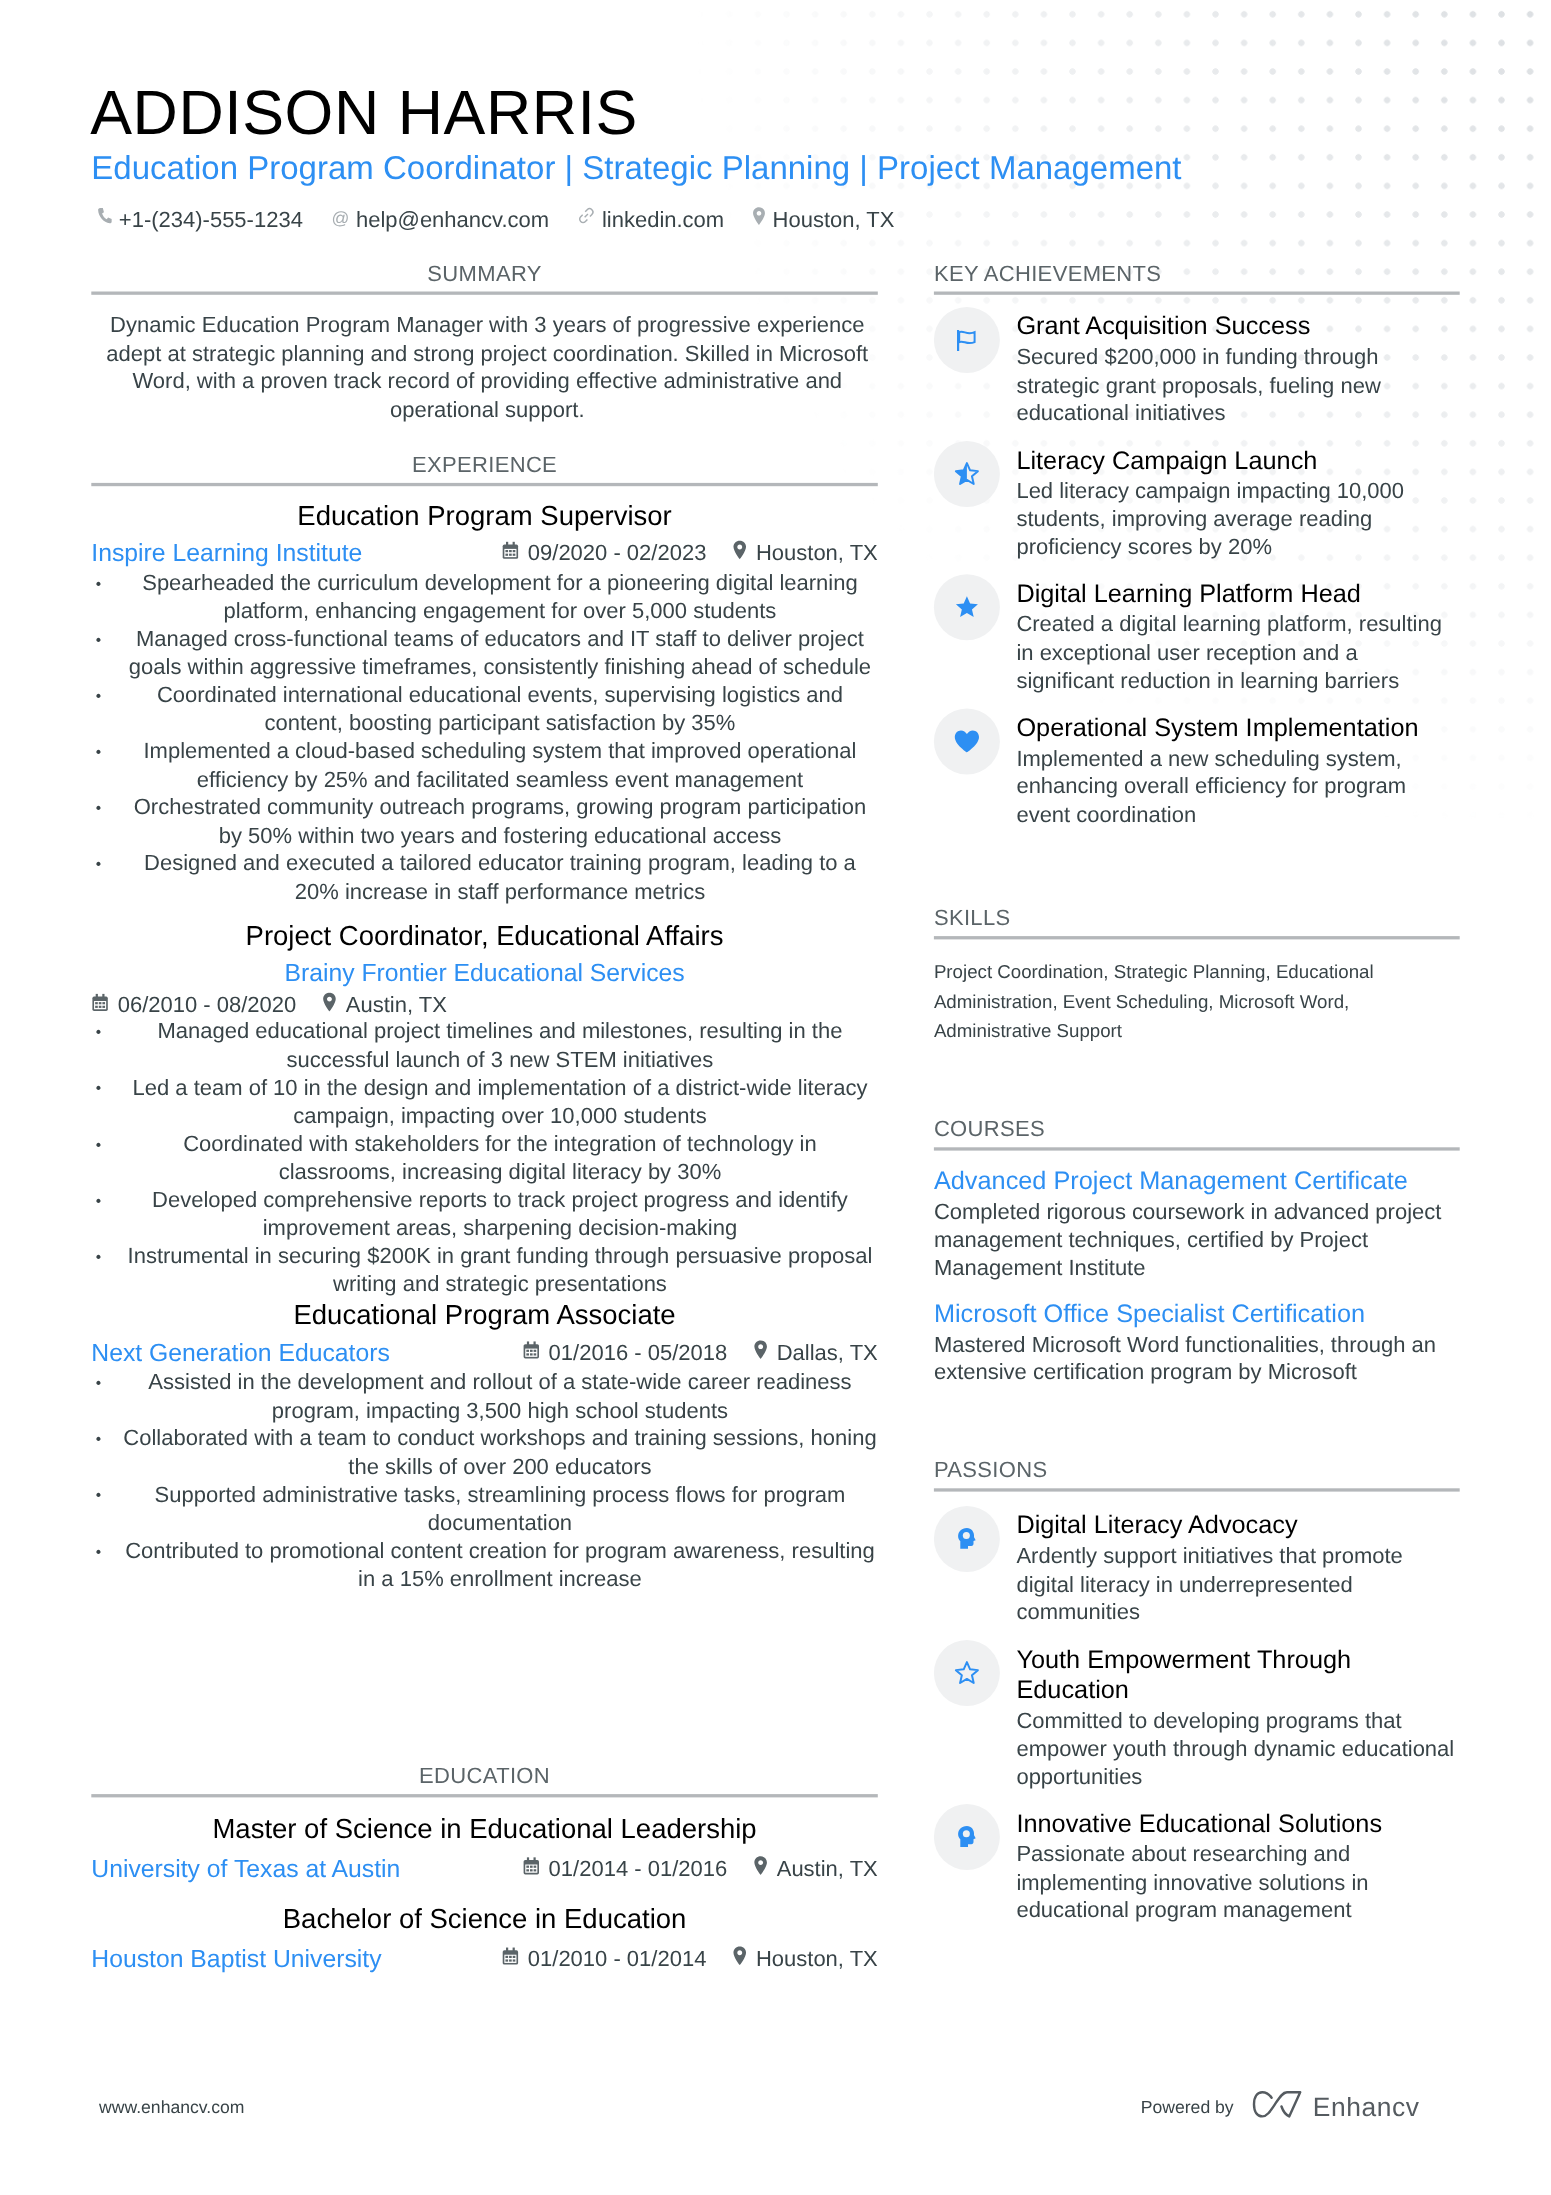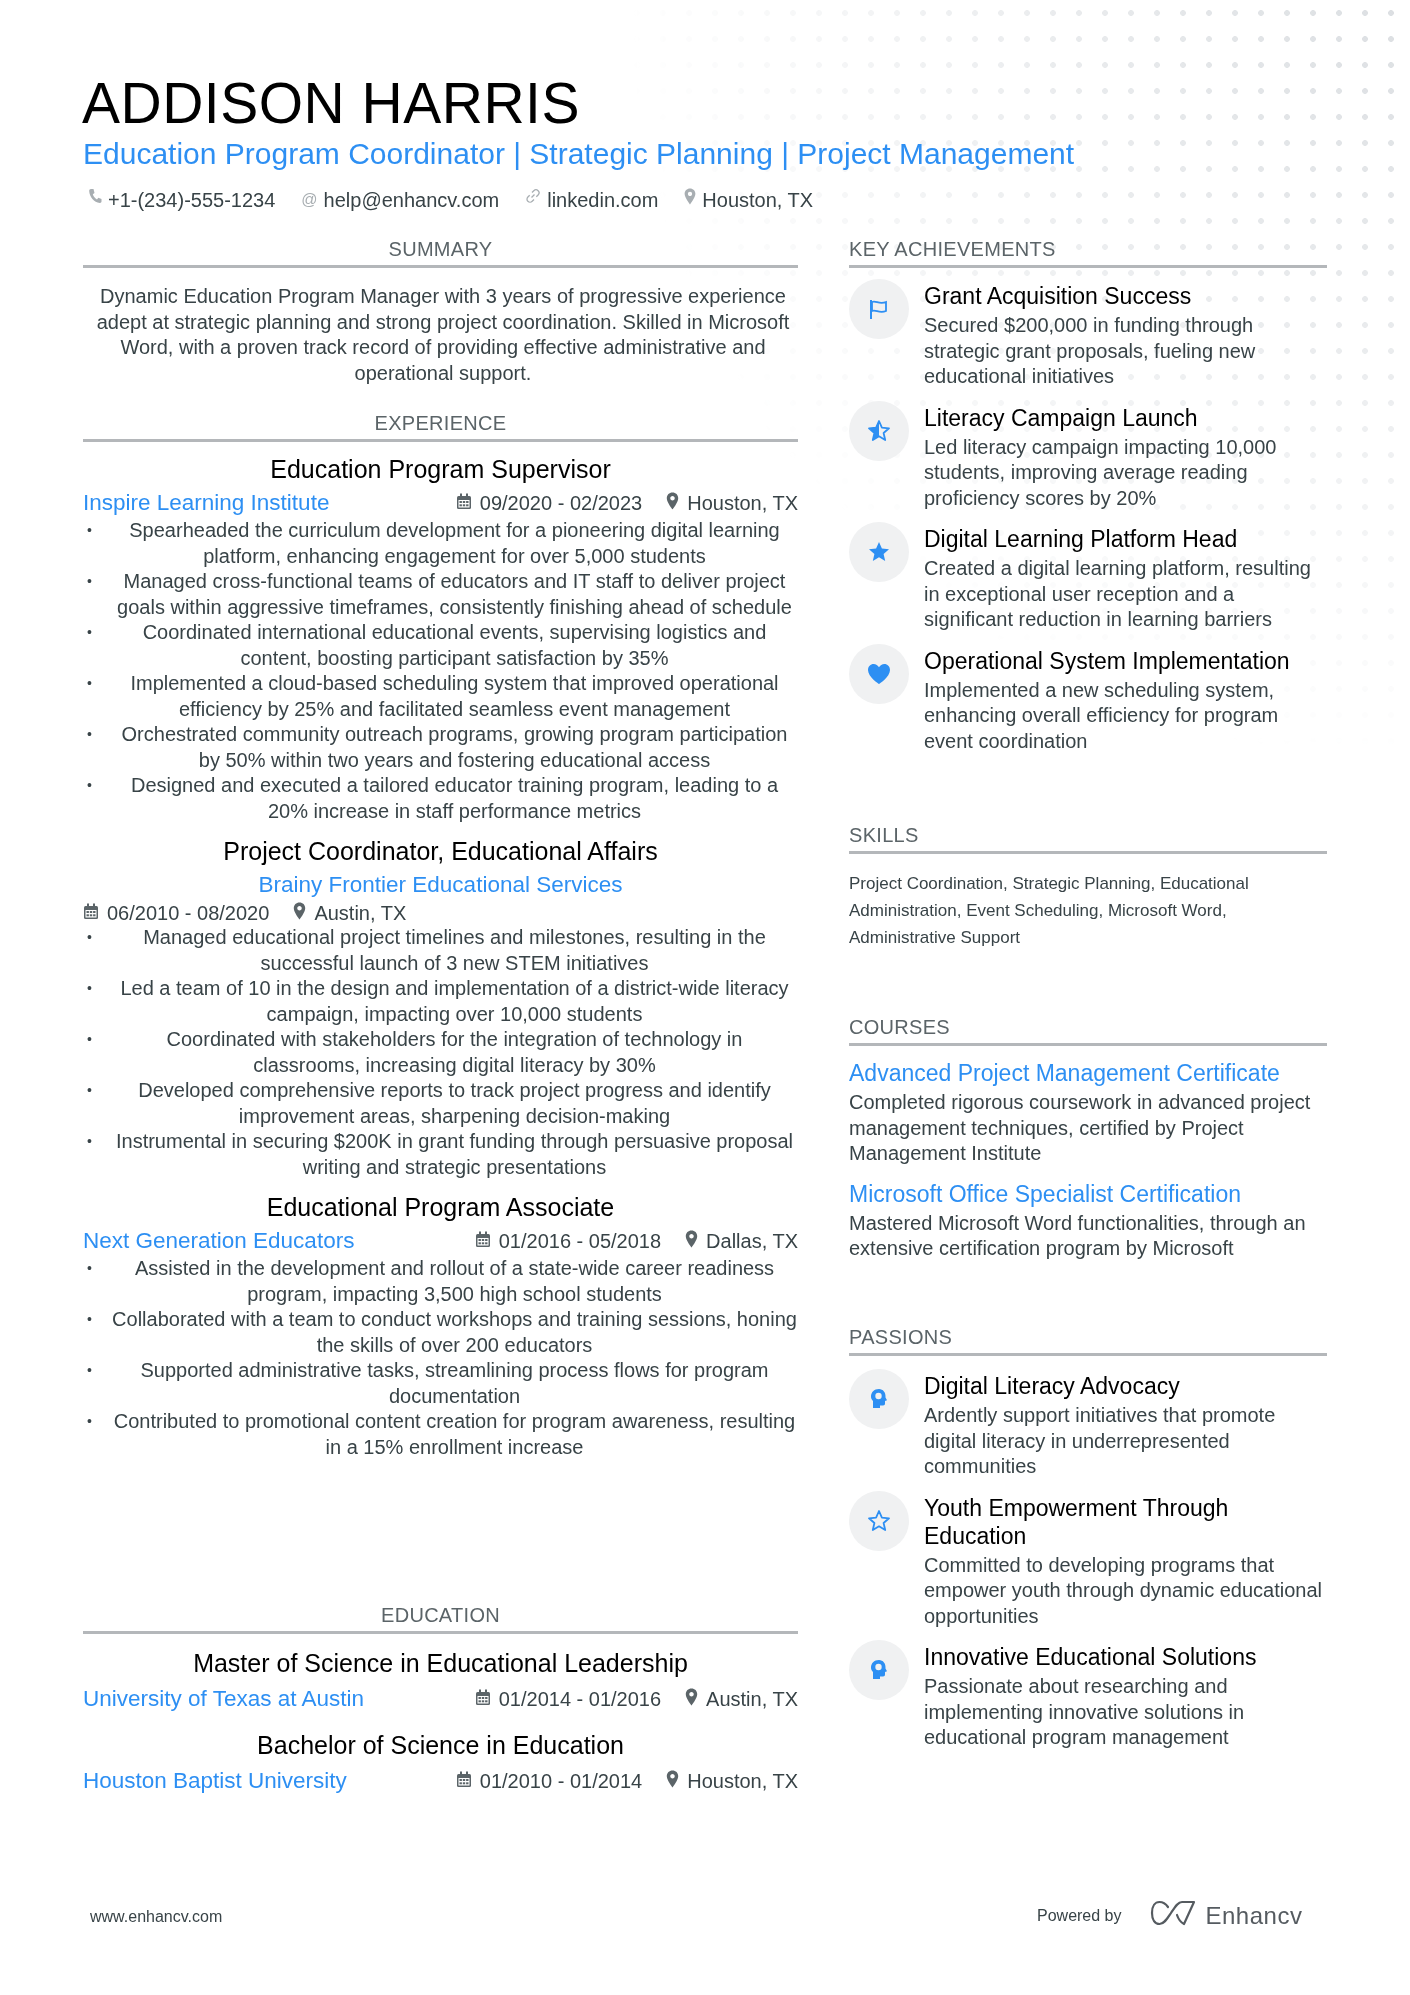--- a/index.html
+++ b/index.html
@@ -30,21 +30,21 @@
   ul.bullets{list-style:none;margin:0;padding:0;}
   ul.bullets li{position:relative;padding-left:28px;font-size:20px;line-height:25.5px;color:#384347;}
   ul.bullets li .dot{position:absolute;left:4px;top:0;color:#384347;font-size:14px;}
   .ach{display:flex;gap:15px;margin-top:14px;}
   .ach .circle{flex:0 0 60px;width:60px;height:60px;border-radius:50%;background:#f0f1f2;display:flex;align-items:center;justify-content:center;margin-top:-3px;}
   .ach .circle svg{fill:#2d8ff3;}
   .ach .ttl{font-size:23px;color:#000;line-height:28px;}
   .ach .desc{font-size:20px;line-height:25.5px;color:#384347;margin-top:3px;}
   .course-title{font-size:23px;color:#2d8ff3;line-height:30px;}
   .footer-left{left:90px;top:1908px;font-size:16px;color:#384347;}
-  .footer-right{left:1037px;top:1900px;display:flex;align-items:center;gap:28px;}
+  .footer-right{left:1037px;top:1900px;display:flex;align-items:center;gap:16px;}
   .footer-right .pb{font-size:16px;color:#384347;}
   .footer-right .brand{display:flex;align-items:center;gap:10px;font-size:24px;color:#555b60;letter-spacing:0.5px;}
 </style>
 </head>
 <body>
 
 <div class="dots"></div>
 
 <div class="abs name">ADDISON HARRIS</div>
 <div class="abs headline">Education Program Coordinator | Strategic Planning | Project Management</div>
@@ -157,21 +157,21 @@
     </div>
     <ul class="bullets">
       <li><span class="dot">•</span><span>Managed educational project timelines and milestones, resulting in the successful launch of 3 new STEM initiatives</span></li>
       <li><span class="dot">•</span><span>Led a team of 10 in the design and implementation of a district-wide literacy campaign, impacting over 10,000 students</span></li>
       <li><span class="dot">•</span><span>Coordinated with stakeholders for the integration of technology in classrooms, increasing digital literacy by 30%</span></li>
       <li><span class="dot">•</span><span>Developed comprehensive reports to track project progress and identify improvement areas, sharpening decision-making</span></li>
       <li><span class="dot">•</span><span>Instrumental in securing $200K in grant funding through persuasive proposal writing and strategic presentations</span></li>
     </ul>
   </div>
 
-  <div style="margin-top:12px;">
+  <div style="">
     <div class="job-title">Educational Program Associate</div>
     <div class="row" style="margin-top:4px;">
       <span class="company">Next Generation Educators</span>
       <span class="meta">
         <span class="m">
             <span><svg width="16" height="17" viewBox="0 0 16 17">
                 <rect x="1" y="3" width="14" height="13" rx="1.5"></rect>
                 <rect x="4" y="0.5" width="2" height="4"></rect>
                 <rect x="10" y="0.5" width="2" height="4"></rect>
                 <rect x="2.5" y="7" width="11" height="7.5" fill="#fff"></rect>

